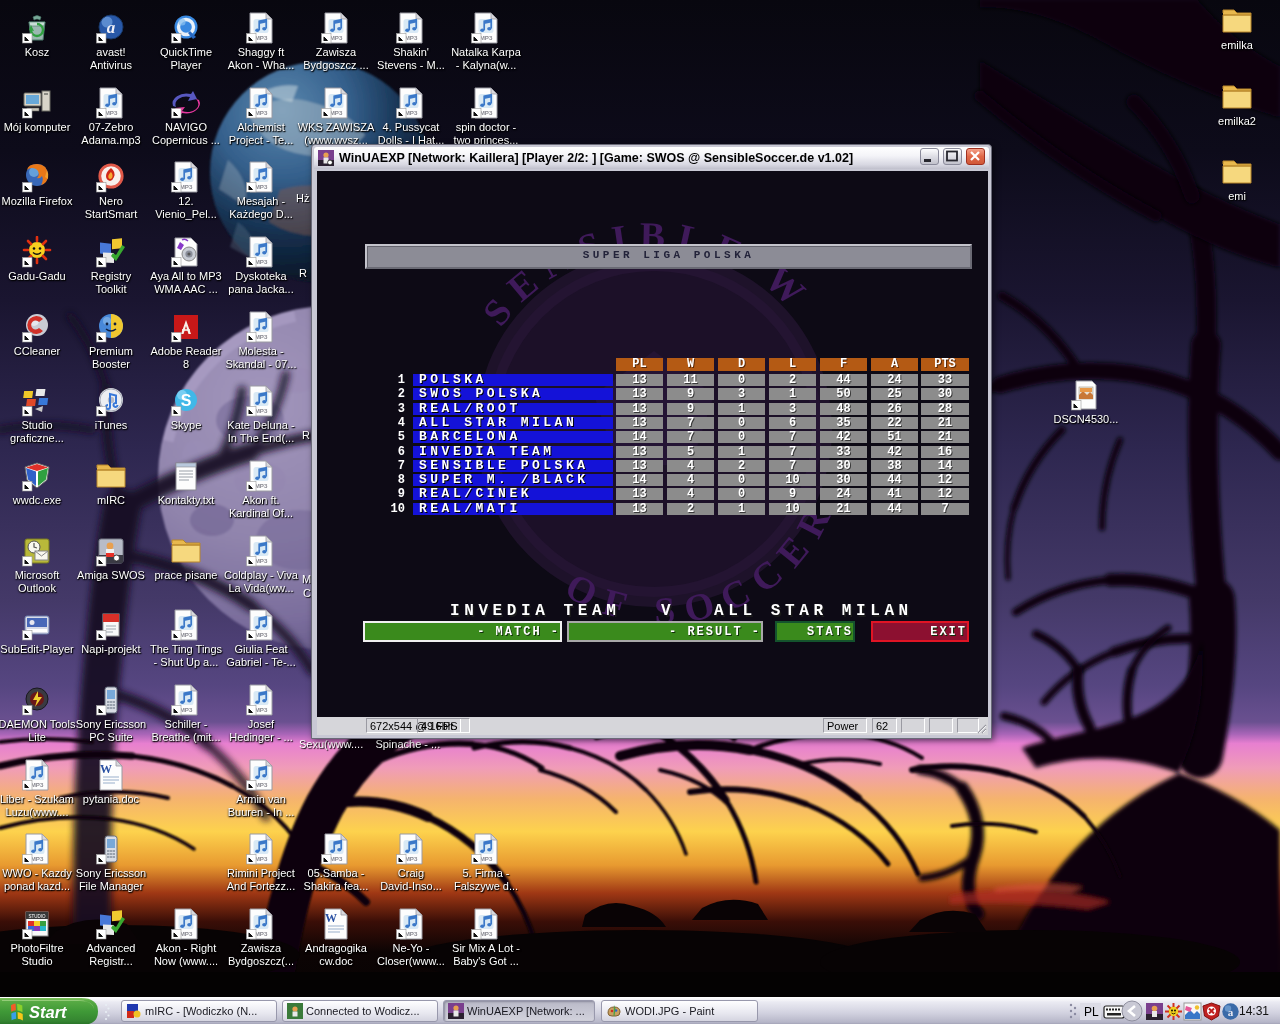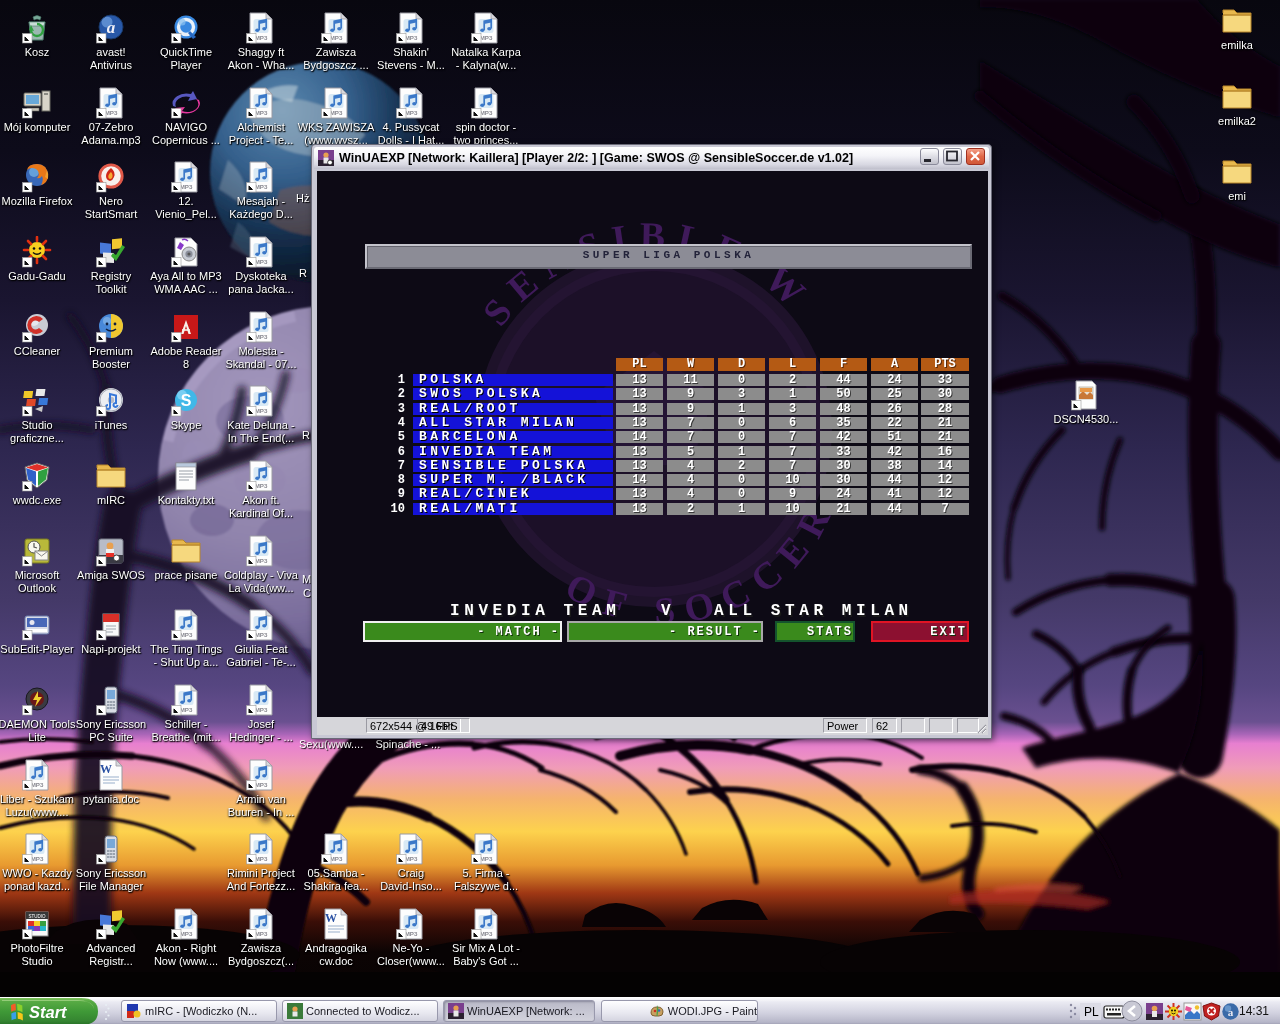--- a/index.html
+++ b/index.html
@@ -1084,21 +1084,21 @@
           <rect width="16" height="16" fill="#3a7a3a"></rect>
           <circle cx="8" cy="6" r="2.6" fill="#e8a050"></circle>
           <rect x="5.5" y="8.5" width="5" height="5" fill="#e8e8e8"></rect>
         </svg>Connected to Wodicz...</div>
  <div class="tbtn pressed" style="left:443px;width:152px;"><svg width="16" height="16" viewBox="0 0 16 16">
           <rect width="16" height="16" fill="#7a3f8e"></rect>
           <rect y="10" width="16" height="6" fill="#2a2030"></rect>
           <circle cx="8" cy="5" r="2.6" fill="#e8a050"></circle>
           <rect x="5.5" y="7.5" width="5" height="6" fill="#e8e8e8"></rect>
         </svg>WinUAEXP [Network: ...</div>
- <div class="tbtn" style="left:601px;width:157px;justify-content:flex-end;"><svg width="16" height="16" viewBox="0 0 16 16">
+ <div class="tbtn" style="left:601px;width:157px;"><svg width="16" height="16" viewBox="0 0 16 16">
           <path d="M2 10 Q2 4 8 4 Q14 4 14 9 Q14 13 10 13 L6 13 Q2 13 2 10Z" fill="#c8a060" stroke="#806030"></path>
           <circle cx="6" cy="8" r="1.3" fill="#d03020"></circle>
           <circle cx="10" cy="7.5" r="1.3" fill="#3060d0"></circle>
           <path d="M8 2 L9.5 6 L8.5 13 L7.5 13 L8 2z" fill="#48a048"></path>
         </svg>WODI.JPG - Paint</div>
 
  <svg width="210" height="27" style="position:absolute;left:1066px;top:0" viewBox="0 0 210 27">
   <g fill="#8a8aa0">
           <circle cx="5" cy="7" r="1.2"></circle>
           <circle cx="9" cy="10" r="1.2"></circle>

